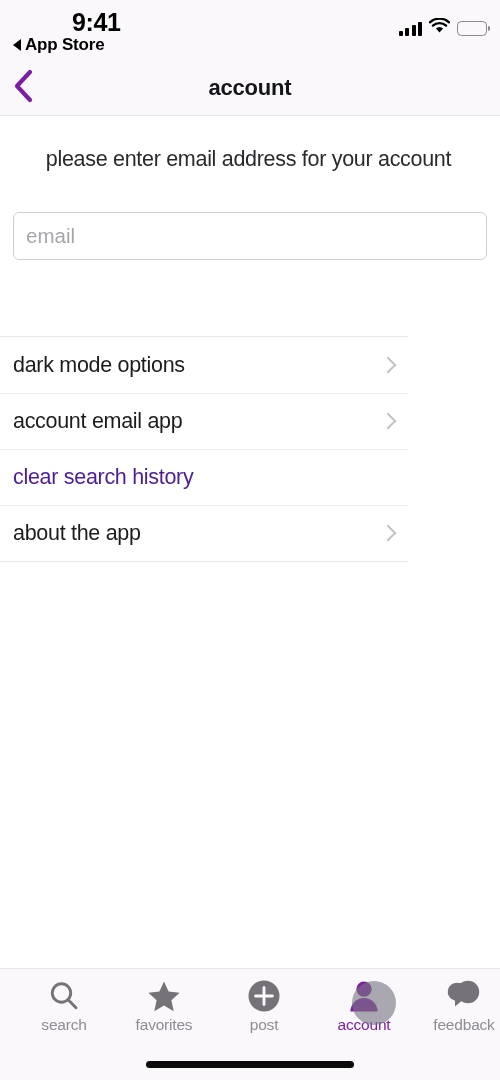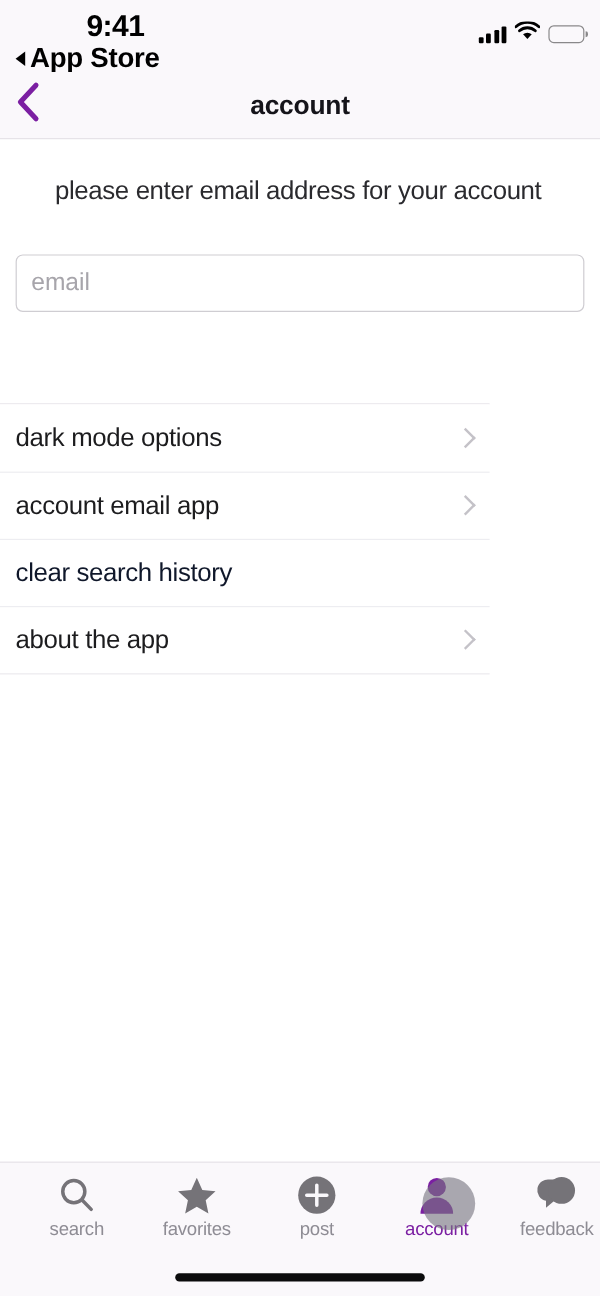--- a/index.html
+++ b/index.html
@@ -31,21 +31,21 @@
     top: 8px; left: 36px;
     font-size: 25px;
     font-weight: bold;
     letter-spacing: -0.4px;
     color: #000;
     margin-left: 36px;
   }
   .status-back {
     position: absolute;
     top: 35px; left: 13px;
-    font-size: 23px;
+    font-size: 17px;
     font-weight: bold;
     letter-spacing: -0.2px;
     color: #000;
     display: flex;
     align-items: center;
     gap: 4px;
   }
   .status-back-tri {
     display: inline-block;
     width: 0; height: 0;
@@ -159,21 +159,21 @@
     background: #fff;
     cursor: pointer;
   }
   .settings-row + .settings-row { border-top: 1px solid #ededf1; }
   .settings-row .label {
     font-size: 21.5px;
     color: #1c1c1e;
     letter-spacing: -0.3px;
     flex: 1;
   }
-  .settings-row.destructive .label { color: #0f172a; }
+  .settings-row.destructive .label { color: #4c1d95; }
   .chev-right {
     flex: 0 0 auto;
     width: 11px; height: 19px;
     position: relative;
   }
   .chev-right::before {
     content: "";
     position: absolute;
     top: 3px; left: 0;
     width: 10px; height: 10px;

